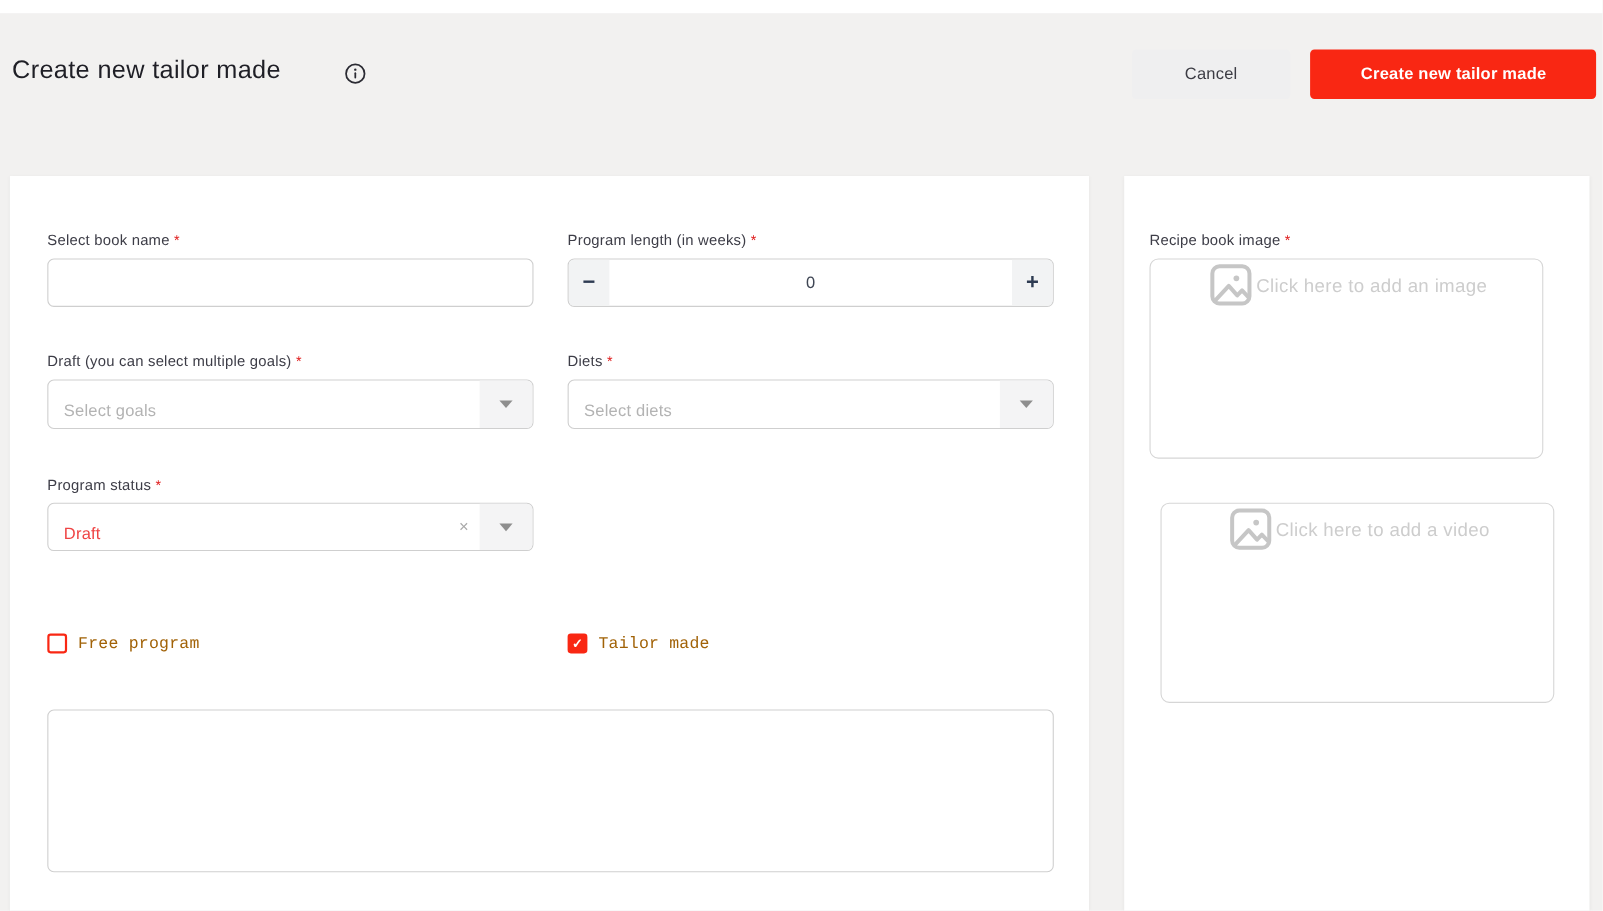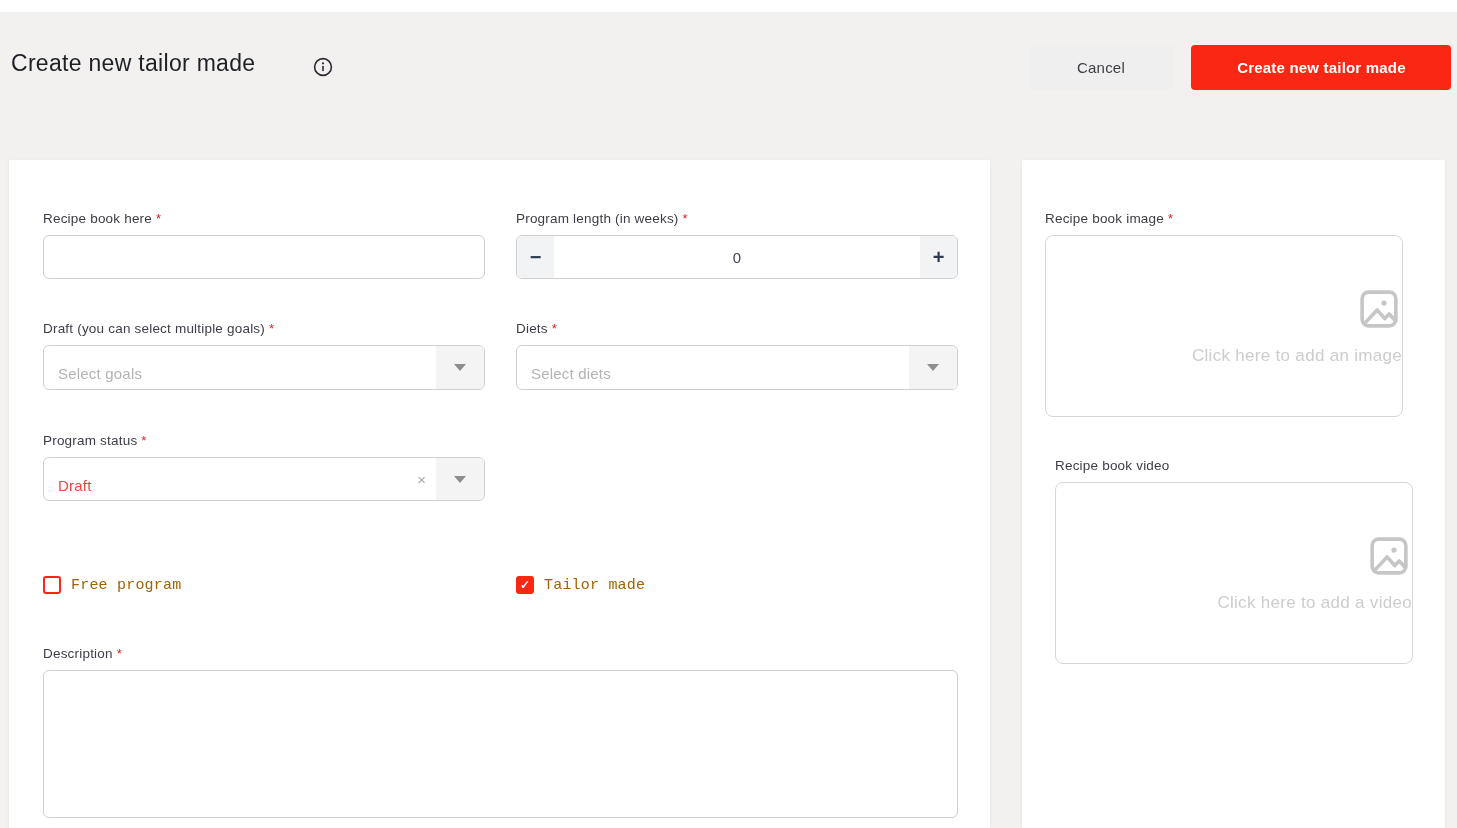--- a/index.html
+++ b/index.html
@@ -95,21 +95,21 @@
   .checkbox {
     width:18px; height:18px; border-radius:3px; margin-right:10px;
     display:flex; align-items:center; justify-content:center;
   }
   .checkbox.unchecked { border:2px solid #f92713; background:#ffffff; }
   .checkbox.checked   { background:#f92713; color:#ffffff; font-size:12px; font-weight:700; }
   .check-label { font-size:15px; color:#a16207; letter-spacing:0.2px;font-family:Liberation Mono, monospace; }
   
   .dropzone {
     width:358px; height:182px; border:1px solid #d6d6d6; border-radius:8px;
-    display:flex; flex-direction:column; align-items:flex-end; justify-content:center;
+    display:flex; flex-direction:row; align-items:flex-start; justify-content:center;
     cursor:pointer; background:#ffffff;
   }
   .dropzone .dz-text { margin-top:14px; font-size:17px; color:#cdcdcd; letter-spacing:0.3px; }
   
   .f-name   { left:34px;  top:50px;  width:442px; }
   .f-length { left:507px; top:50px;  width:442px; }
   .f-goal   { left:34px;  top:160px; width:442px; }
   .f-diets  { left:507px; top:160px; width:442px; }
   .f-status { left:34px;  top:272px; width:442px; }
   .cg-free   { left:34px;  top:416px; }
@@ -133,21 +133,21 @@
   </svg>
 </span>
 <div class="header-actions">
   <button class="btn btn-cancel">Cancel</button>
   <button class="btn btn-primary">Create new tailor made</button>
 </div>
 
 <section class="card card-left">
 
   <div class="field f-name">
-    <span class="lbl"><span>Recipe book here</span><span class="req">*</span></span>
+    <span class="lbl"><span>Select book name</span><span class="req">*</span></span>
     <input class="text-input" type="text" value="" style="">
   </div>
 
   <div class="field f-length">
     <span class="lbl"><span>Program length (in weeks)</span><span class="req">*</span></span>
     <div class="stepper">
       <button class="step-btn">−</button>
       <div class="step-value">0</div>
       <button class="step-btn">+</button>
     </div>
@@ -188,42 +188,40 @@
     <span class="checkbox unchecked"></span>
     <span class="check-label">Free program</span>
   </div>
 
   <div class="check-group cg-tailor">
     <span class="checkbox checked">✓</span>
     <span class="check-label">Tailor made</span>
   </div>
 
   <div class="field f-desc">
-    <span class="lbl"><span>Description</span><span class="req">*</span></span>
     <textarea class="text-area" style=""></textarea>
   </div>
 
 </section>
 
 <aside class="card card-right">
 
   <div class="field f-image">
     <span class="lbl"><span>Recipe book image</span><span class="req">*</span></span>
     <div class="dropzone">
       <svg width="46" height="46" viewBox="0 0 24 24">
         <rect x="3.2" y="3.2" width="17.6" height="17.6" rx="3.4" fill="none" stroke="#c6c6c6" stroke-width="1.9"></rect>
         <circle cx="14.6" cy="8.9" r="1.35" fill="#c6c6c6"></circle>
         <path d="M4.5 19.5 L11 12.5 L15 17 L17.3 14.6 L20.5 18" fill="none" stroke="#c6c6c6" stroke-width="1.9" stroke-linecap="round" stroke-linejoin="round"></path>
       </svg>
       <div class="dz-text">Click here to add an image</div>
     </div>
   </div>
 
   <div class="field f-video">
-    <span class="lbl"><span>Recipe book video</span></span>
     <div class="dropzone">
       <svg width="46" height="46" viewBox="0 0 24 24">
         <rect x="3.2" y="3.2" width="17.6" height="17.6" rx="3.4" fill="none" stroke="#c6c6c6" stroke-width="1.9"></rect>
         <circle cx="14.6" cy="8.9" r="1.35" fill="#c6c6c6"></circle>
         <path d="M4.5 19.5 L11 12.5 L15 17 L17.3 14.6 L20.5 18" fill="none" stroke="#c6c6c6" stroke-width="1.9" stroke-linecap="round" stroke-linejoin="round"></path>
       </svg>
       <div class="dz-text">Click here to add a video</div>
     </div>
   </div>
 

